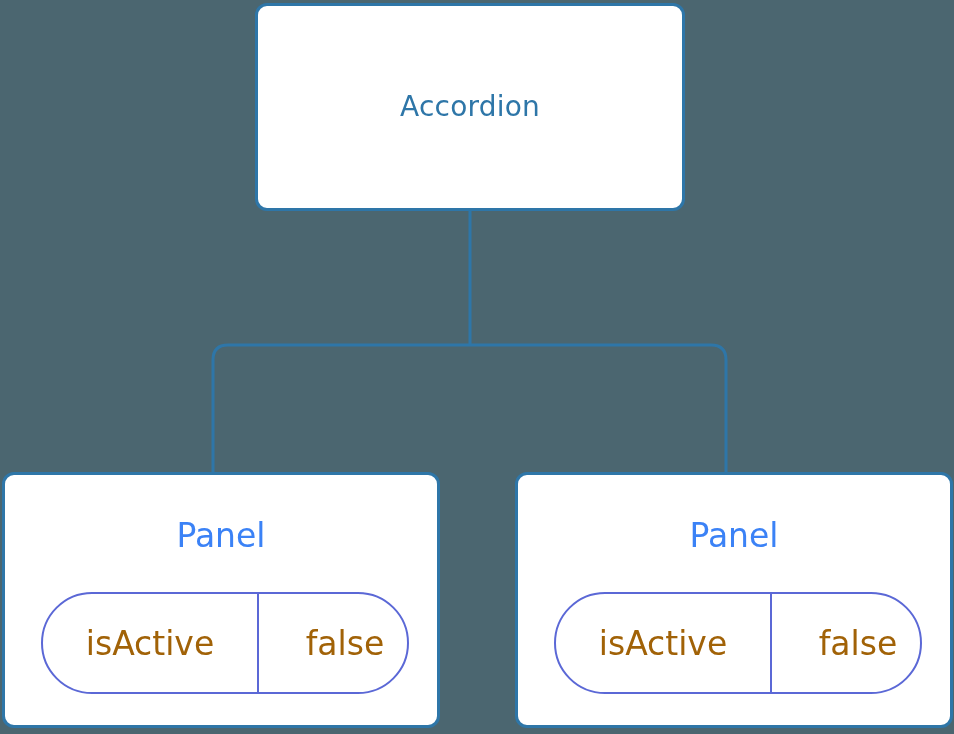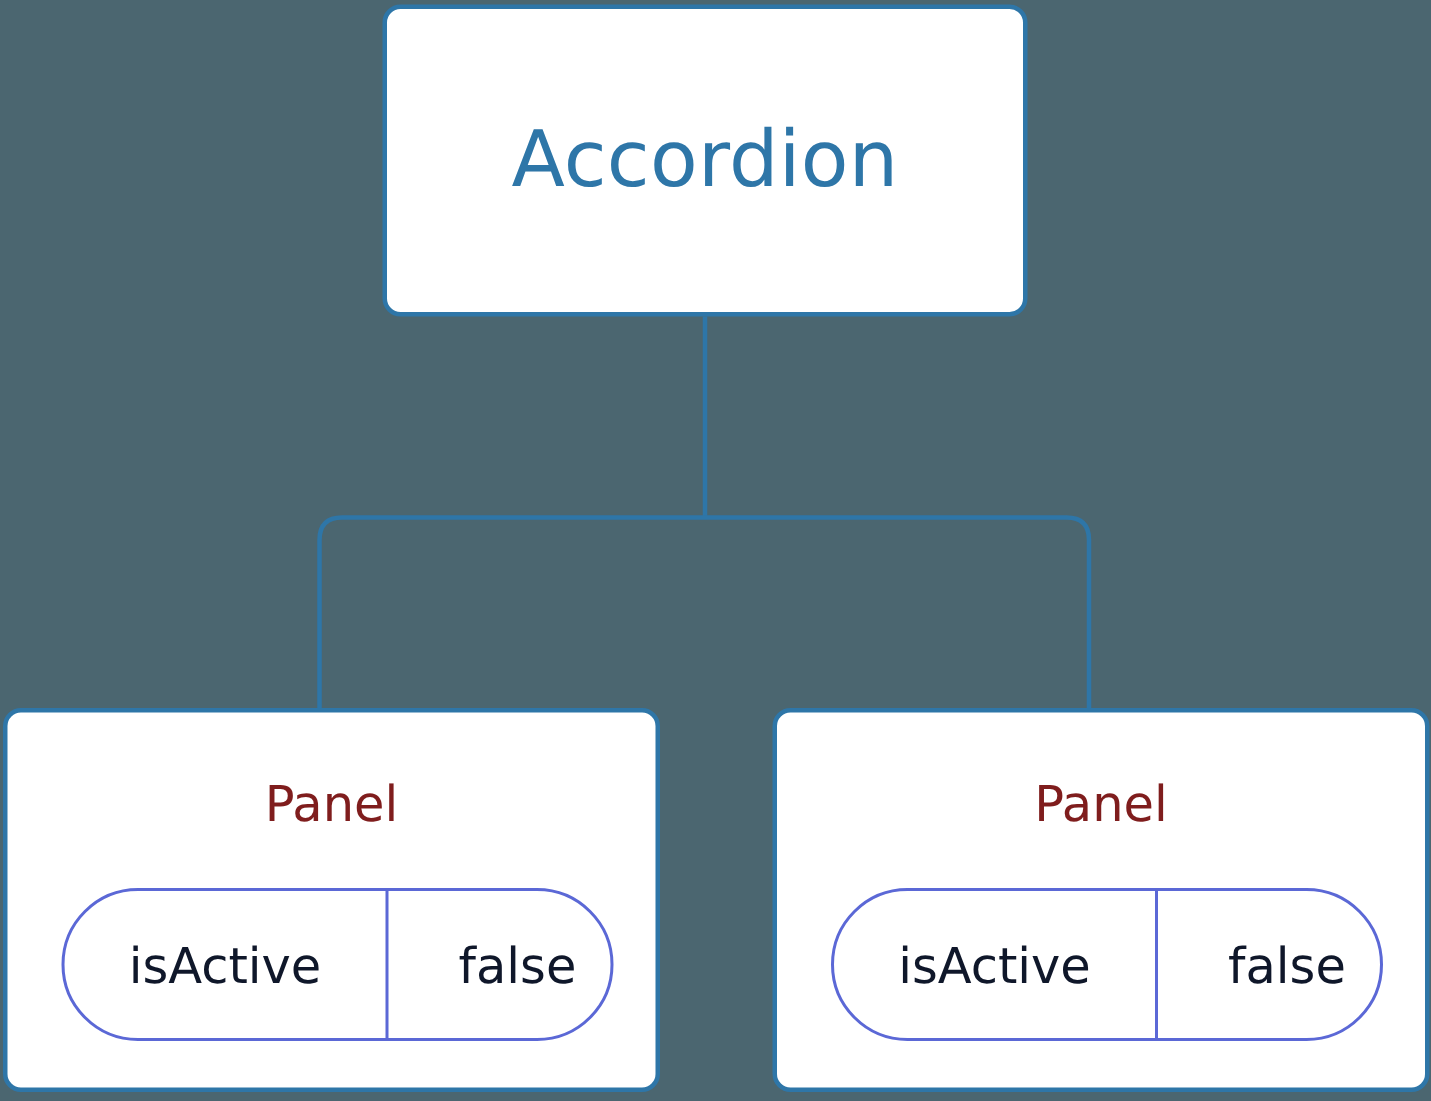--- a/index.html
+++ b/index.html
@@ -44,21 +44,21 @@
     top: 3px;
     width: 430px;
     height: 208px;
     display: flex;
     align-items: center;
     justify-content: center;
   }
 
   .node-title {
     color: #2e76a8;
-    font-size: 52px;
+    font-size: 28px;
     font-weight: 400;
     letter-spacing: 0.2px;
     line-height: 1;
     white-space: nowrap;
   }
 
   #panel-box-0 {
     left: 2px;
     top: 472px;
     width: 438px;
@@ -71,21 +71,21 @@
     width: 438px;
     height: 256px;
   }
 
   .panel-title {
     position: absolute;
     left: 0;
     right: 0;
     top: 44px;
     text-align: center;
-    color: #7f1d1d;
+    color: #3b82f6;
     font-size: 33px;
     font-weight: 400;
     line-height: 1;
     white-space: nowrap;
   }
 
   
   .state-pill {
     position: absolute;
     left: 36px;
@@ -98,21 +98,21 @@
     display: flex;
     align-items: stretch;
     background: transparent;
   }
 
   .state-key,
   .state-val {
     display: flex;
     align-items: center;
     justify-content: center;
-    color: #0f172a;
+    color: #a16207;
     font-size: 33px;
     font-weight: 400;
     line-height: 1;
     white-space: nowrap;
     box-sizing: border-box;
   }
 
   .state-key {
     width: 216px;
     border-right: 2px solid #5b68d6;

